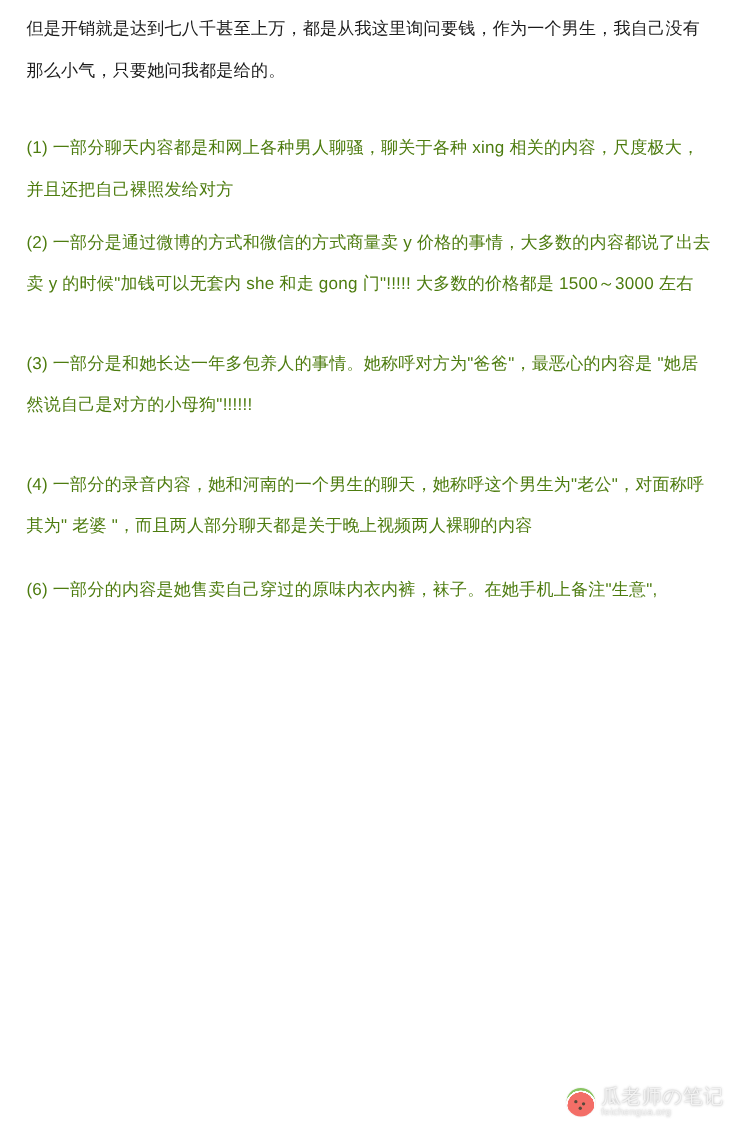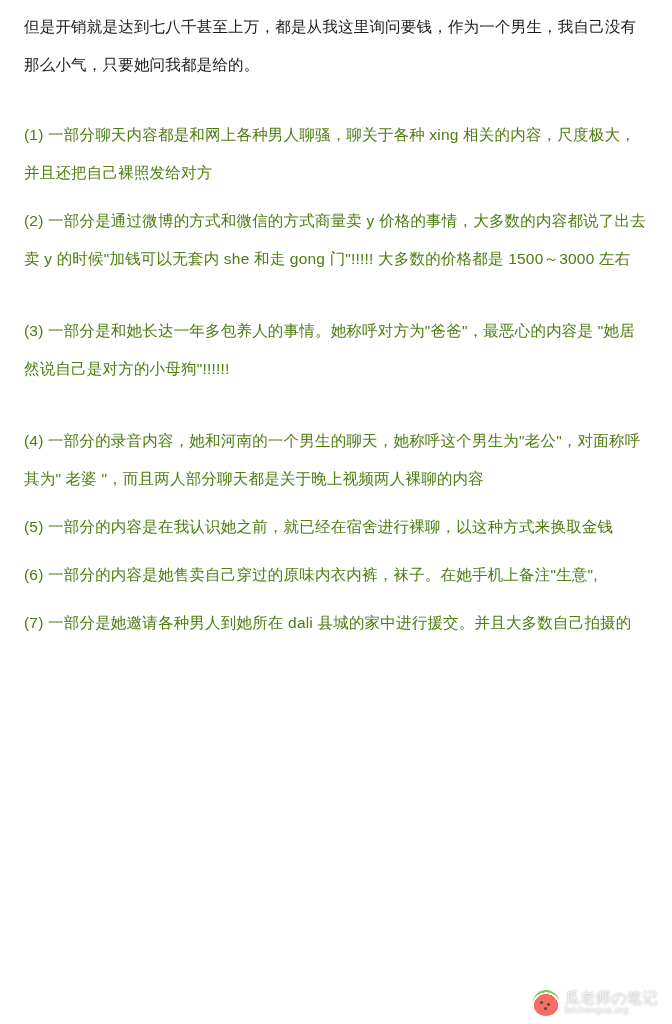--- a/index.html
+++ b/index.html
@@ -67,21 +67,21 @@
     background: #3a2a1a;
     border-radius: 50%;
     box-shadow: 7px 2px 0 0 #3a2a1a, 4px 6px 0 0 #3a2a1a;
   }
   .wm-text {
     display: flex;
     flex-direction: column;
     line-height: 1.05;
   }
   .wm-main {
-    font-size: 15px;
+    font-size: 18px;
     color: #f2f2f2;
     text-shadow: 0 0 2px rgba(120,120,120,0.85);
     letter-spacing: 0.5px;
     text-align: right;
   }
   .wm-sub {
     font-size: 9px;
     color: #efefef;
     text-shadow: 0 0 2px rgba(140,140,140,0.8);
     letter-spacing: 0.3px;
@@ -108,29 +108,27 @@
   <div class="gap-lg"></div>
 
   <p class="para red">(3) 一部分是和她长达一年多包养人的事情。她称呼对方为"爸爸"，最恶心的内容是 "她居然说自己是对方的小母狗"!!!!!!</p>
 
   <div class="gap-lg"></div>
 
   <p class="para red">(4) 一部分的录音内容，她和河南的一个男生的聊天，她称呼这个男生为"老公"，对面称呼其为" 老婆 "，而且两人部分聊天都是关于晚上视频两人裸聊的内容</p>
 
   <div class="gap-sm"></div>
 
-  <p class="para red">(5) 一部分的内容是在我认识她之前，就已经在宿舍进行裸聊，以这种方式来换取金钱</p>
 
   <div class="gap-sm"></div>
 
   <p class="para red">(6) 一部分的内容是她售卖自己穿过的原味内衣内裤，袜子。在她手机上备注"生意",</p>
 
   <div class="gap-sm"></div>
 
-  <p class="para red">(7) 一部分是她邀请各种男人到她所在 dali 县城的家中进行援交。并且大多数自己拍摄的</p>
 
   <div class="watermark">
     <div class="wm-fruit"></div>
     <div class="wm-text">
       <span class="wm-main">瓜老师の笔记</span>
       <span class="wm-sub">feichengua.org</span>
     </div>
   </div>
 
 </div>

